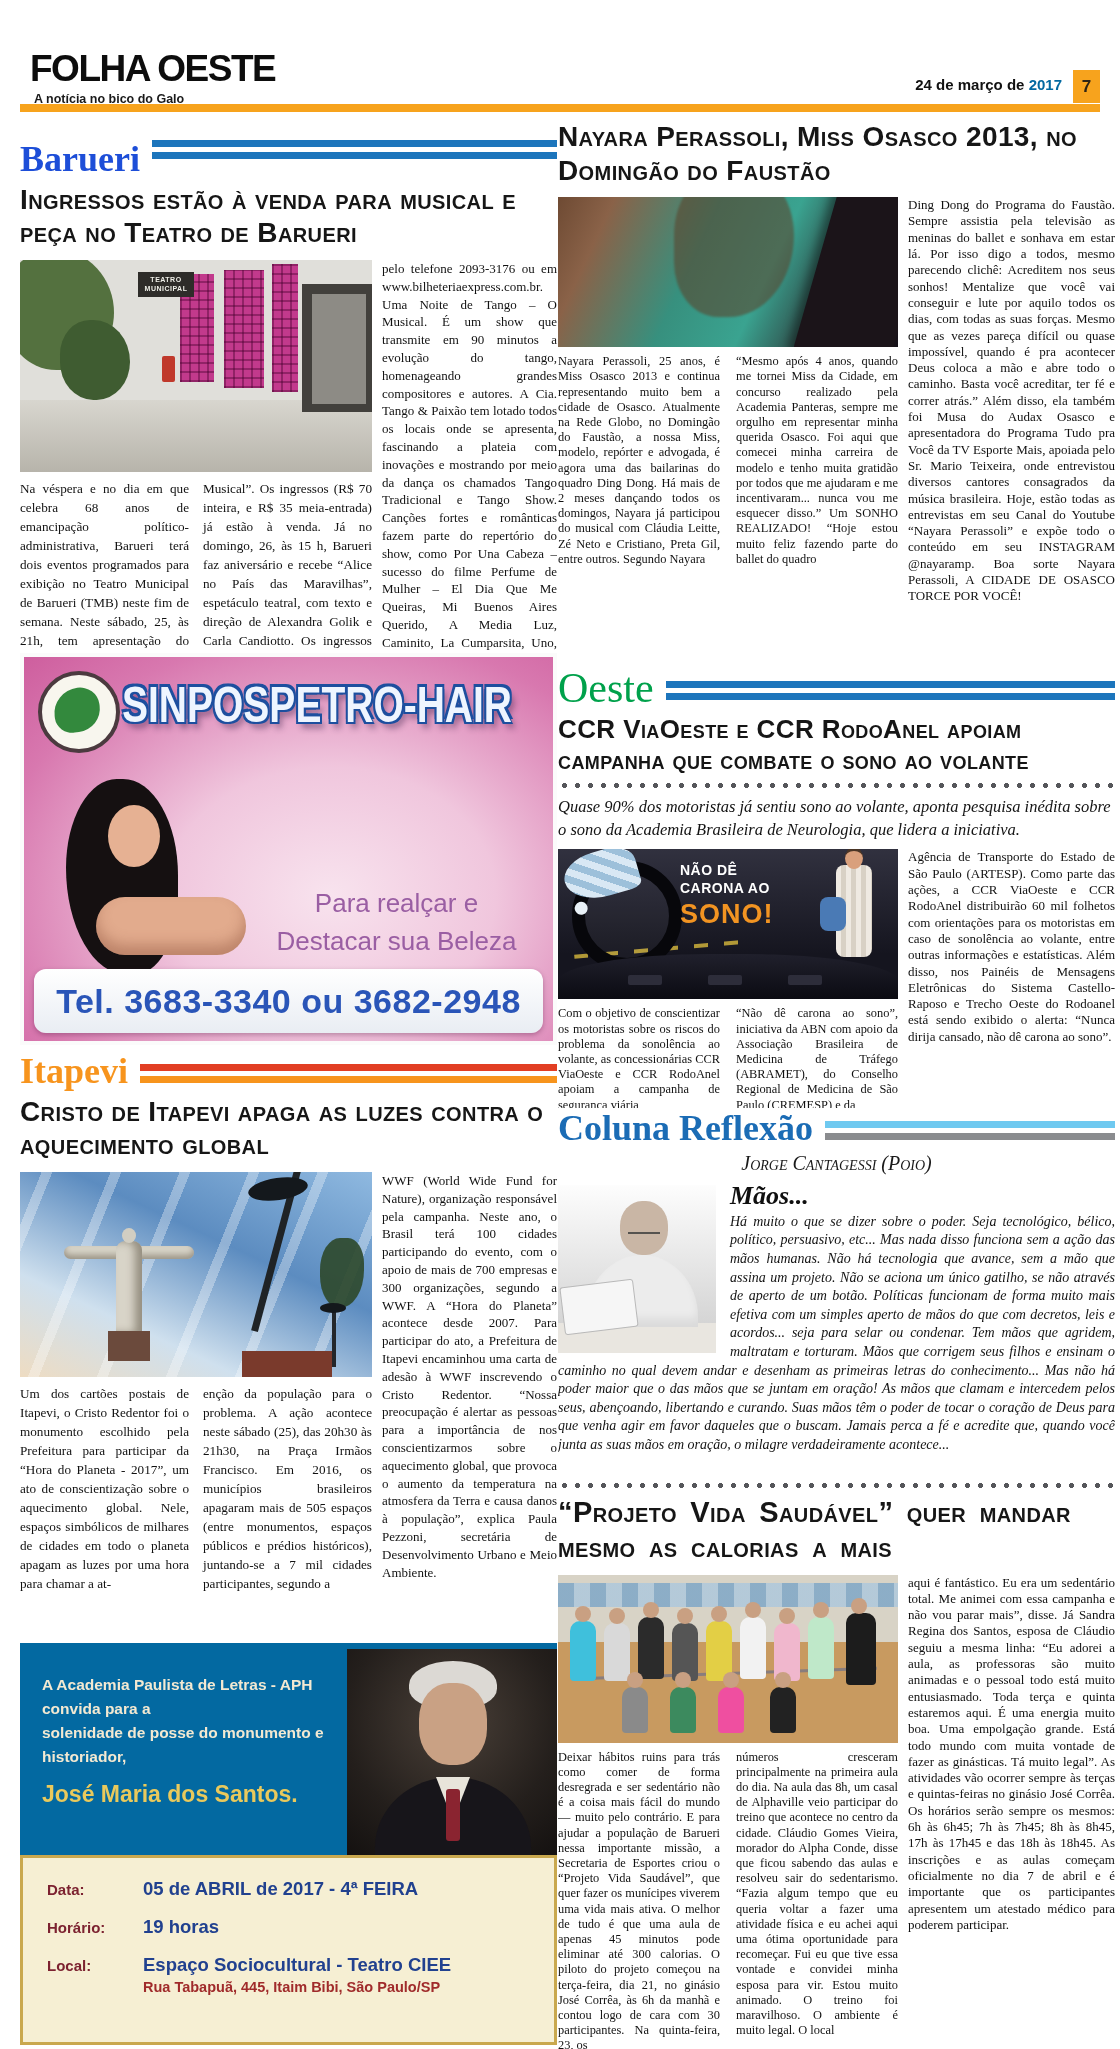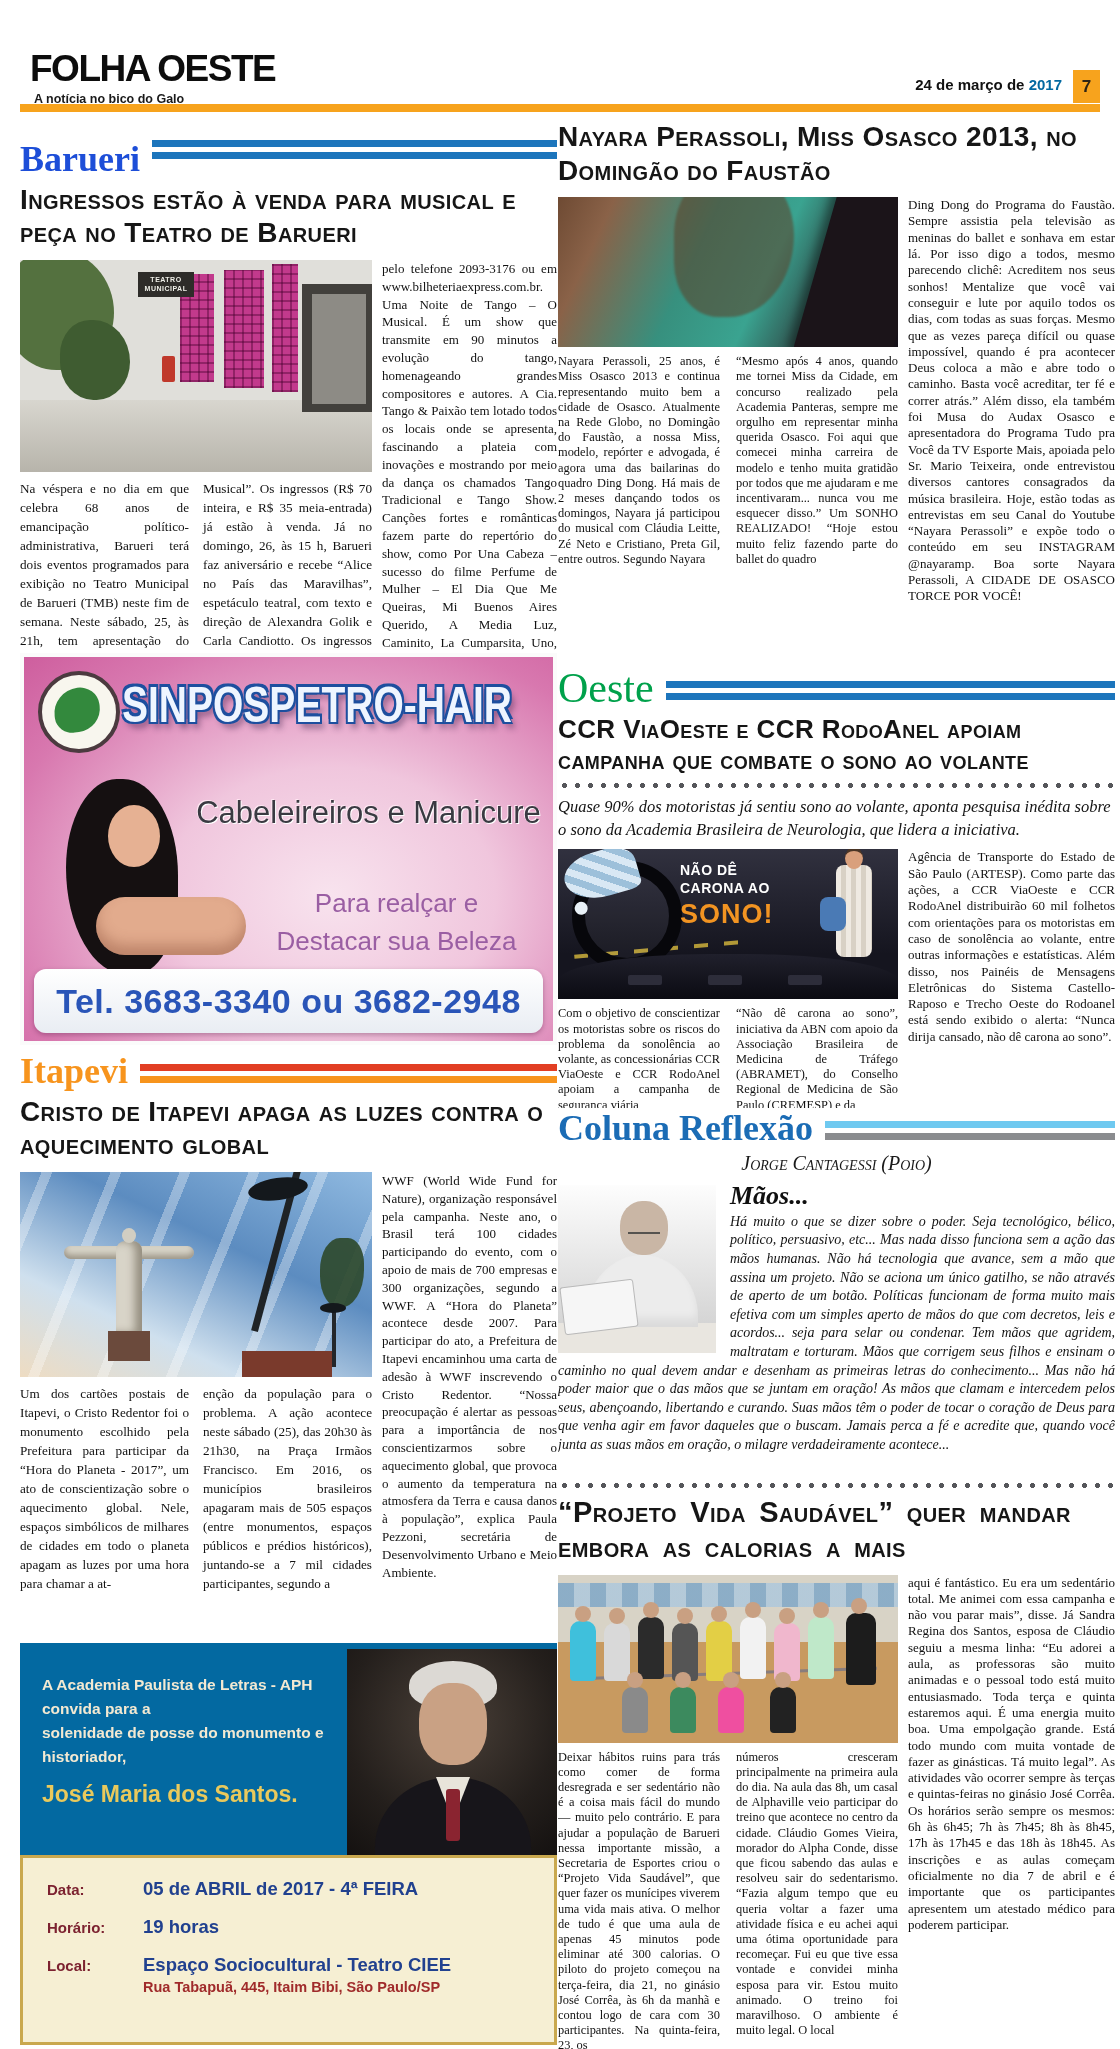--- a/index.html
+++ b/index.html
@@ -248,21 +248,20 @@
   <section id="ad-sinpospetro">
     <div class="bz-circle">
         <div class="bz-map"></div>
       </div>
     <div class="sp-title">SINPOSPETRO-HAIR</div>
     <div class="sp-woman">
       <div class="hair"></div>
         <div class="face"></div>
         <div class="body"></div>
     </div>
-    <div class="sp-sub">Cabeleireiros e Manicure</div>
     <div class="sp-slogan">
       <div>Para realçar e</div>
       <div>Destacar sua Beleza</div>
     </div>
     <div class="sp-phone">
       <span>Tel. 3683-3340 ou 3682-2948</span>
     </div>
   </section>
 
   <section id="sec-itapevi" class="left">
@@ -408,21 +407,21 @@
           <div class="gl"></div>
           <div class="laptop"></div>
       </div>
       <h2 class="reflex-title">Mãos...</h2>
       <p class="reflex-body">Há muito o que se dizer sobre o poder. Seja tecnológico, bélico, político, persuasivo, etc... Mas nada disso funciona sem a ação das mãos humanas. Não há tecnologia que avance, sem a mão que assina um projeto. Não se aciona um único gatilho, se não através de aperto de um botão. Políticas funcionam de forma muito mais efetiva com um simples aperto de mãos do que com decretos, leis e acordos... seja para selar ou condenar. Tem mãos que agridem, maltratam e torturam. Mãos que corrigem seus filhos e ensinam o caminho no qual devem andar e desenham as primeiras letras do conhecimento... Mas não há poder maior que o das mãos que se juntam em oração! As mãos que clamam e intercedem pelos seus, abençoando, libertando e curando. Suas mãos têm o poder de tocar o coração de Deus para que venha agir em favor daqueles que o buscam. Jamais perca a fé e acredite que, quando você junta as suas mãos em oração, o milagre verdadeiramente acontece...</p>
     </div>
   </section>
 
   <section id="sec-vida" class="right">
     <div class="dotted" style="margin-top:0;"></div>
-    <h1 class="headline" style="font-size:29px;word-spacing:5px;">“Projeto Vida Saudável” quer mandar embora as calorias a mais</h1>
+    <h1 class="headline" style="font-size:29px;word-spacing:5px;">“Projeto Vida Saudável” quer mandar mesmo as calorias a mais</h1>
     <div class="art">
       <div class="art-main">
         <div class="photo" id="ph-gym">
           <div class="seats"></div>
             <div class="cline"></div>
           <span class="p" style="left:12px; bottom:62px;height:60px;background:#3fc0dc;"></span>
           <span class="p" style="left:46px; bottom:62px;height:58px;background:#d9d9d9;"></span>
           <span class="p" style="left:80px; bottom:64px;height:62px;background:#2b2b2b;"></span>
           <span class="p" style="left:114px;bottom:62px;height:58px;background:#555;"></span>
           <span class="p" style="left:148px;bottom:62px;height:60px;background:#e3cf45;"></span>

